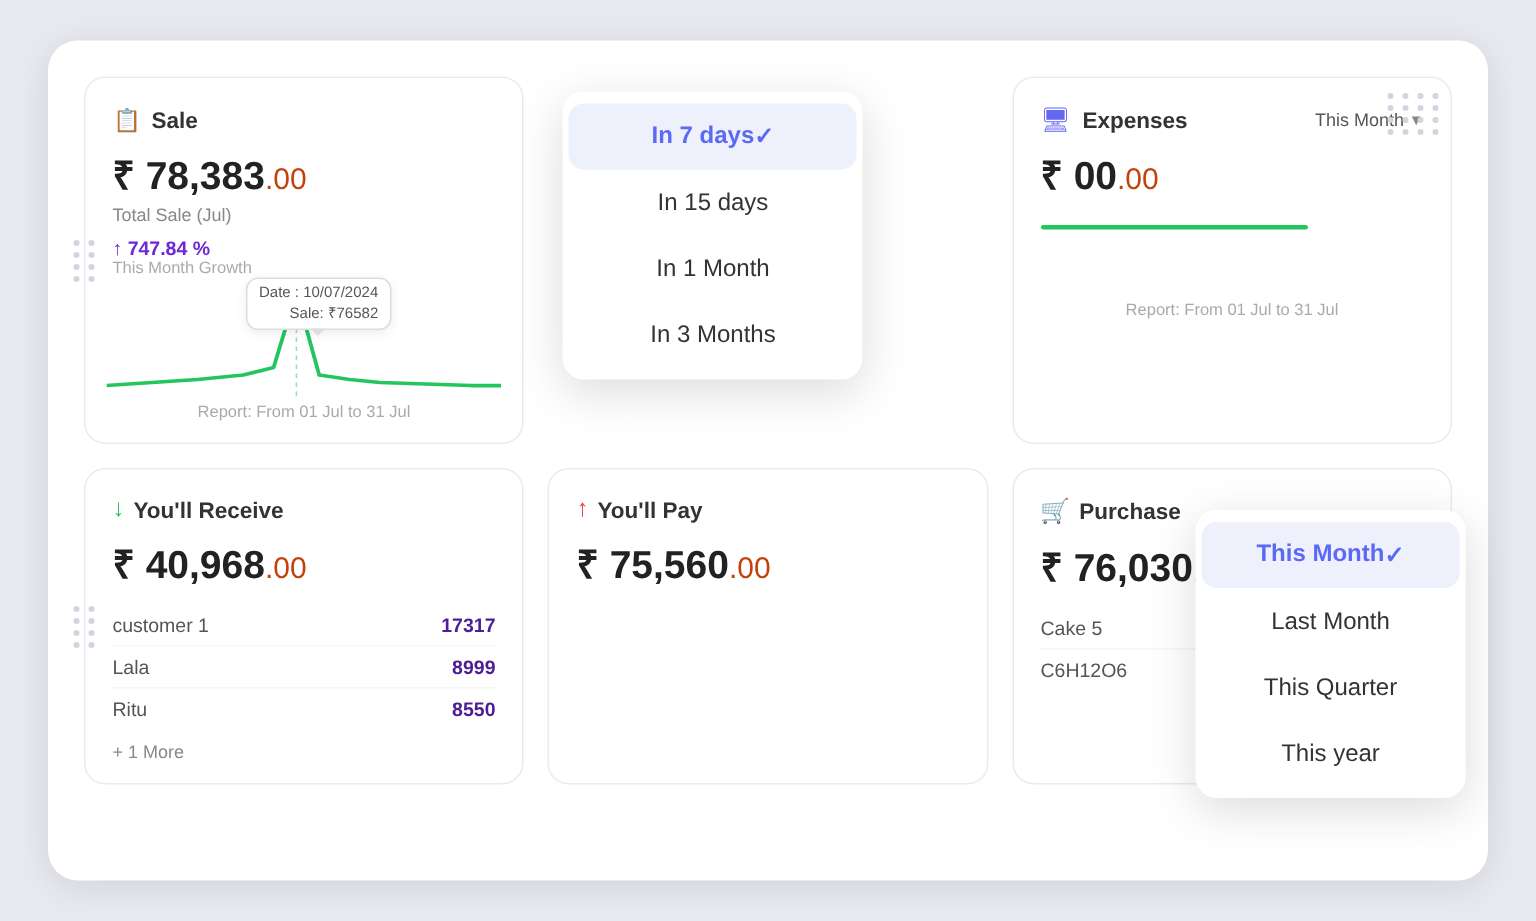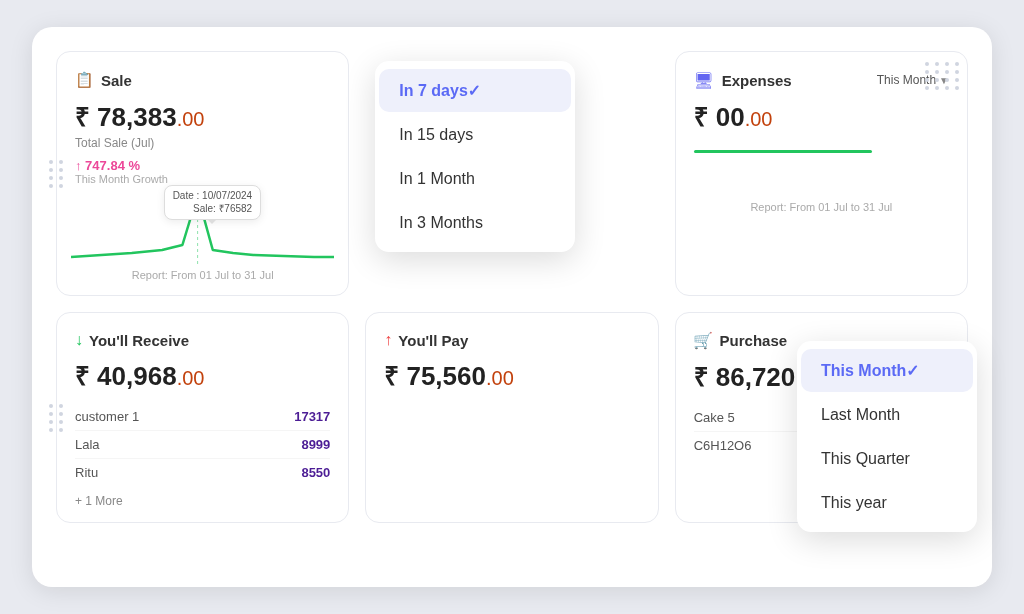--- a/index.html
+++ b/index.html
@@ -71,21 +71,21 @@
       font-size: 20px;
       font-weight: 400;
       color: #c2410c;
     }
     .amount-label {
       font-size: 12px;
       color: #888;
       margin-bottom: 8px;
     }
     .growth {
-      color: #ec4899;
+      color: #6d28d9;
       font-size: 13px;
       font-weight: 600;
       display: flex;
       align-items: center;
       gap: 3px;
     }
     .growth-label {
       font-size: 11px;
       color: #aaa;
     }
@@ -162,21 +162,21 @@
       z-index: 100;
       min-width: 180px;
     }
     .dropdown-item {
       padding: 12px 20px;
       font-size: 16px;
       color: #333;
       cursor: pointer;
       display: flex;
       align-items: center;
-      justify-content: flex-start;
+      justify-content: center;
       border-radius: 10px;
       margin: 2px 4px;
     }
     .dropdown-item.active {
       background: #eef0fb;
       color: #5b6af5;
       font-weight: 600;
     }
     .dropdown-item .check-icon {
       color: #5b6af5;
@@ -392,21 +392,21 @@
     </div>
 
     <div class="card" style="position:relative;">
       <div class="card-header">
         <div class="card-title">
           <span class="purchase-icon" style="font-size:16px;">🛒</span>
           <span>Purchase</span>
         </div>
       </div>
       <div class="amount-large">
-        <span>₹ 86,720</span><span class="decimals">.00</span>
+        <span>₹ 76,030</span><span class="decimals">.00</span>
       </div>
       <div style="margin-top:10px;">
         <div class="list-item">
           <span>Cake 5</span>
         </div>
         <div class="list-item">
           <span>C6H12O6</span>
         </div>
       </div>
 

